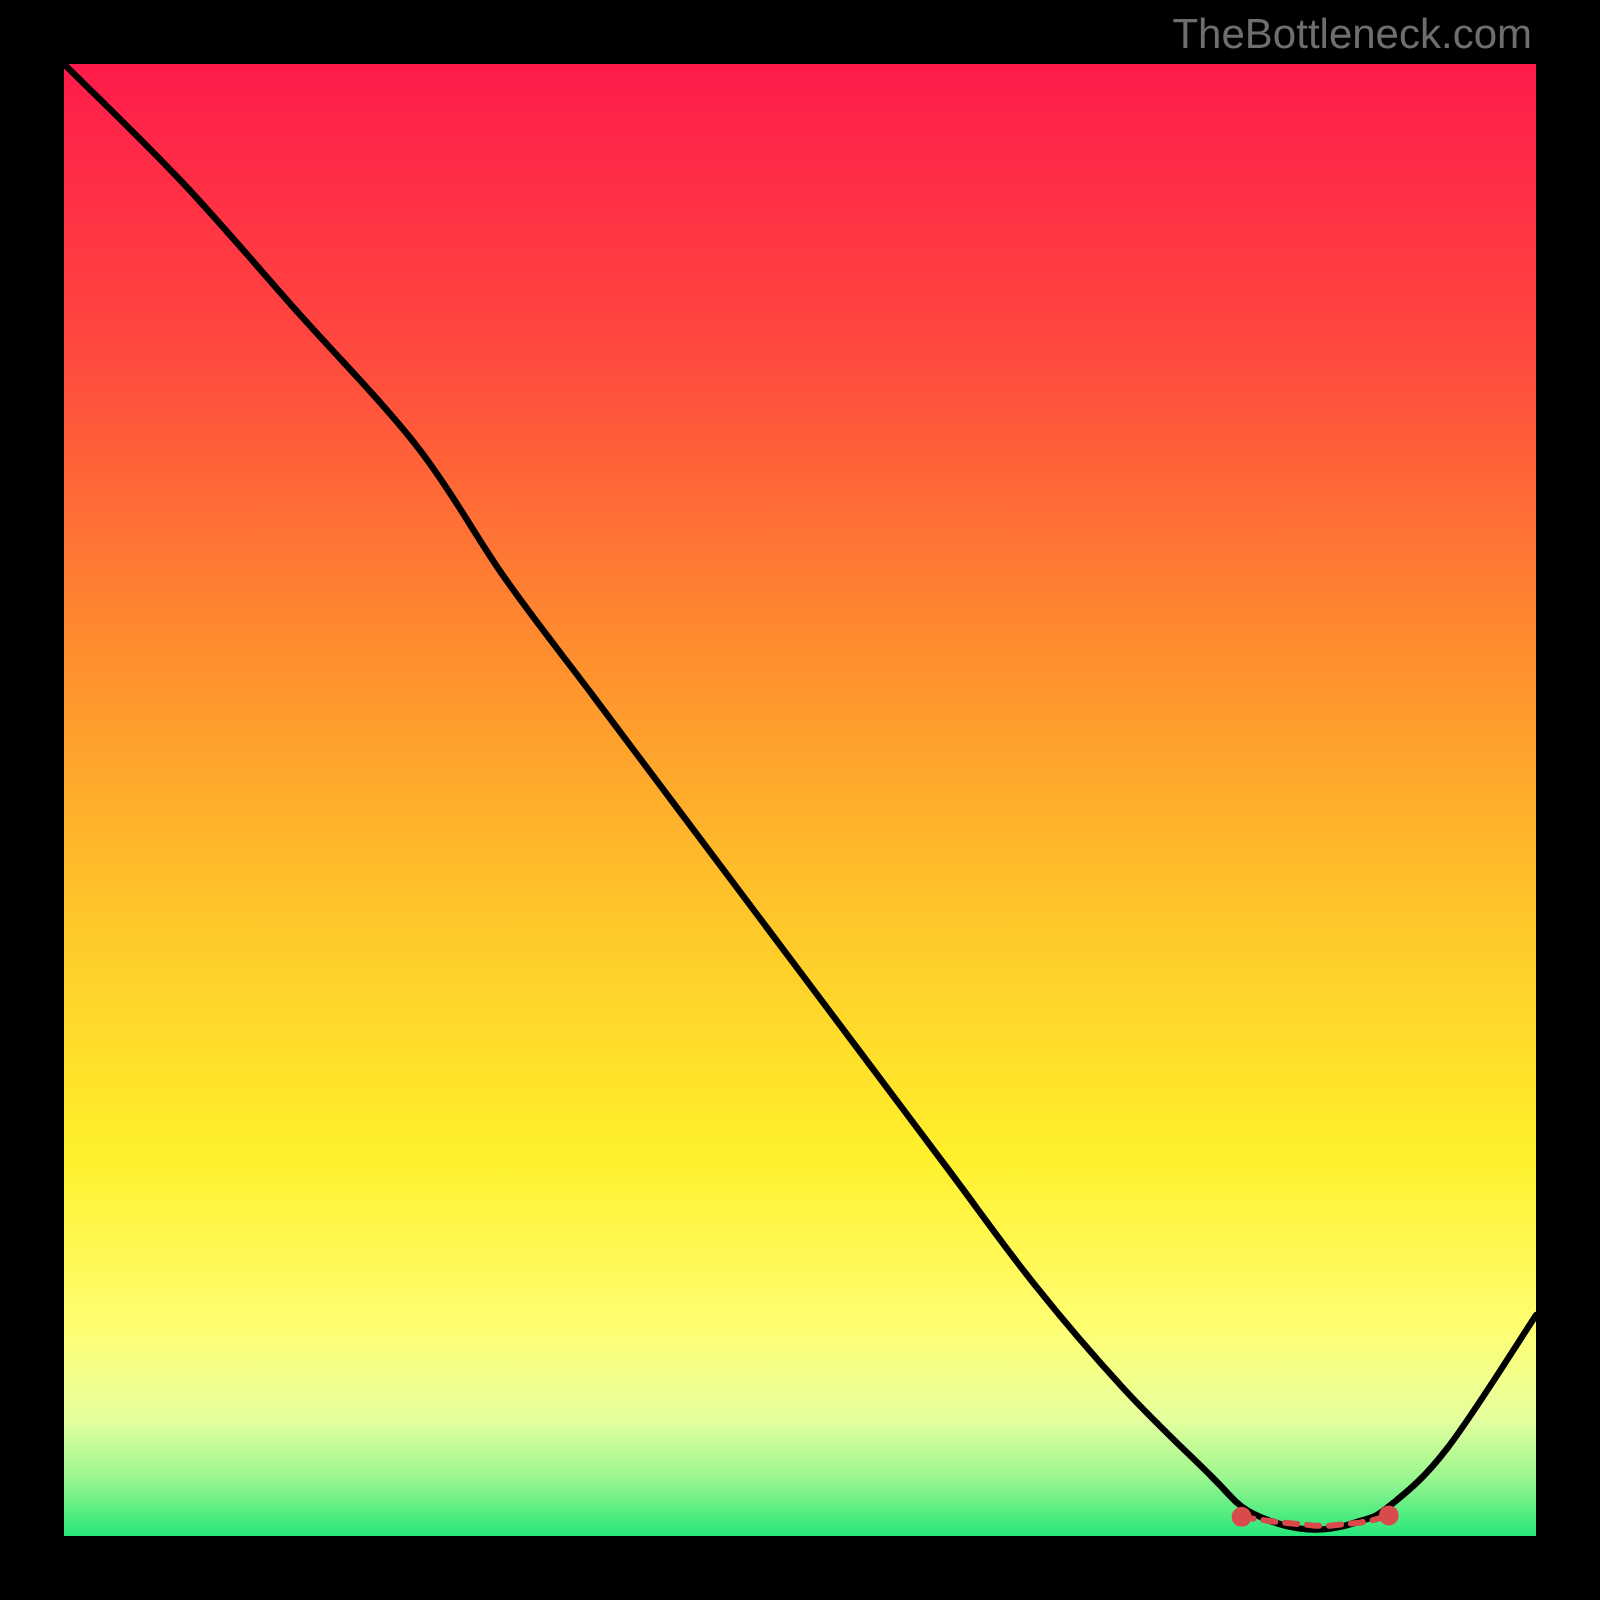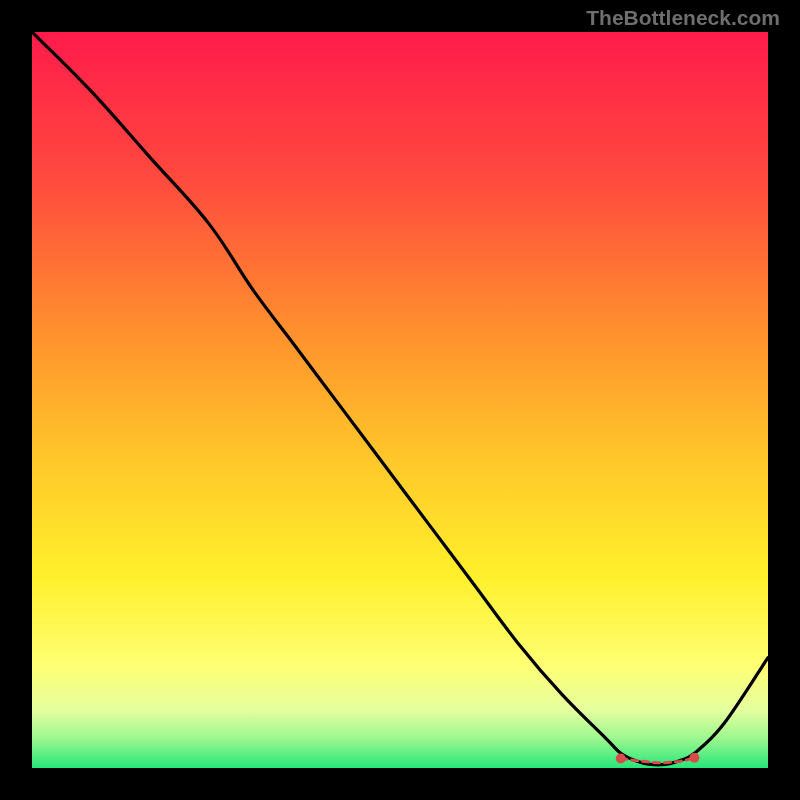--- a/index.html
+++ b/index.html
@@ -22,24 +22,24 @@
   .plot {
     position: absolute;
     left: 0;
     top: 0;
     width: 736px;
     height: 736px;
   }
   .watermark {
     position: absolute;
     top: 6px;
-    right: 20px;
+    right: 34px;
     color: #6e6e6e;
     font-size: 21px;
-    font-weight: 700;
+    font-weight: 400;
     letter-spacing: 0px;
     z-index: 5;
     user-select: none;
   }
   svg { display: block; }
 </style>
 </head>
 <body>
 
 <div class="watermark">TheBottleneck.com</div>

